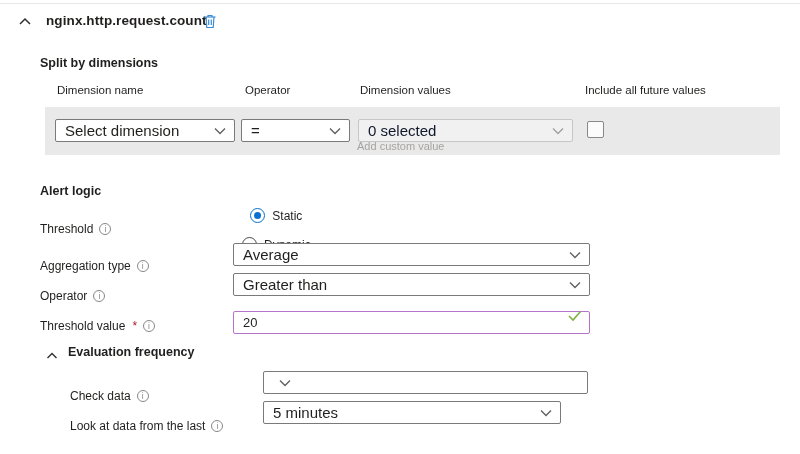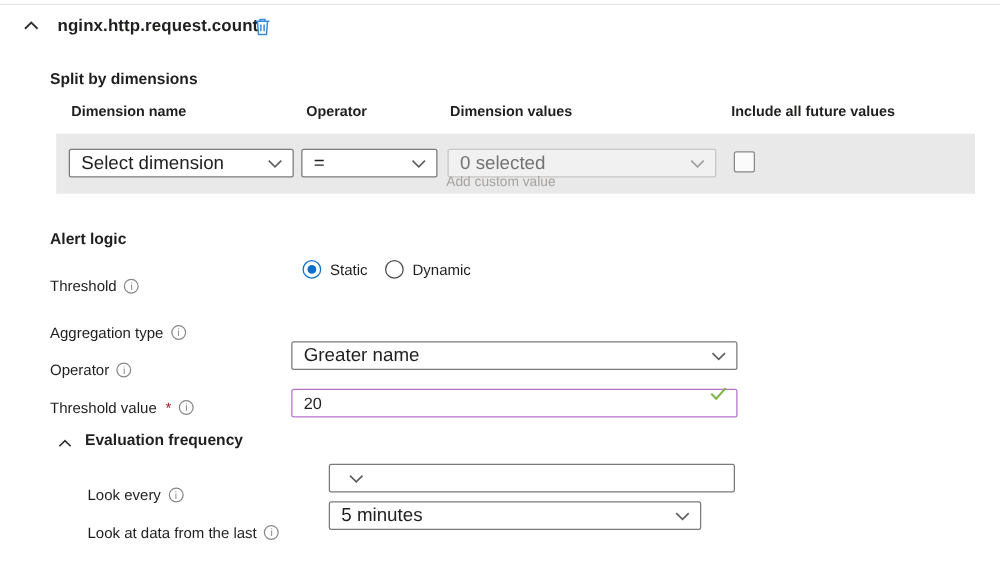--- a/index.html
+++ b/index.html
@@ -22,41 +22,41 @@
 
   
   .hdr-chevron { left: 18px; top: 14px; width: 14px; height: 12px; cursor: pointer; }
   .hdr-title { left: 46px; top: 13px; font-size: 13.5px; font-weight: bold; letter-spacing: 0.1px; }
   .trash-btn { left: 201px; top: 12px; width: 18px; height: 18px; cursor: pointer; display: flex; align-items: center; justify-content: center; }
 
   
   .sec-title { font-size: 12.5px; font-weight: bold; }
 
   
-  .col-hdr { top: 84px; font-size: 11.5px; font-weight: bold; }
+  .col-hdr { top: 84px; font-size: 11.5px; font-weight: normal; }
   .dim-row { left: 45px; top: 107px; width: 735px; height: 48px; background: #e9e9e9; }
 
   .dd {
     position: absolute;
     height: 23px;
     background: #ffffff;
     border: 1px solid #7a7a7a;
     border-radius: 2px;
     display: flex;
     align-items: center;
     font-size: 15px;
     padding: 0 8px 0 9px;
     cursor: pointer;
     color: #201f1e;
   }
   .dd .dd-label { flex: 1; white-space: nowrap; overflow: hidden; }
   .dd.disabled {
     background: #f1f1f1;
     border-color: #c8c6c4;
-    color: #737373;
+    color: #0f172a;
     cursor: default;
   }
   .chev { flex: 0 0 auto; margin-left: 6px; display: flex; }
 
   .checkbox {
     position: absolute;
     width: 17px; height: 17px;
     background: #fbfbfb;
     border: 1px solid #8a8886;
     border-radius: 2px;
@@ -72,21 +72,21 @@
     border-radius: 50%;
     color: #8a8886;
     font-size: 8.5px;
     line-height: 11px;
     text-align: center;
     display: inline-block;
     font-style: normal;
   }
   .req { color: #a4262c; font-size: 12px; margin-left: 1px; }
 
-  .radio-group { display: flex; align-items: center; gap: 14px; font-size: 12px; }
+  .radio-group { display: flex; align-items: center; gap: 14px; font-size: 12px; flex-direction: column; }
   .radio-opt { display: flex; align-items: center; gap: 7px; cursor: pointer; }
   .radio-circ {
     width: 15px; height: 15px; border-radius: 50%;
     border: 1px solid #4d4b49; background: #fff;
     display: flex; align-items: center; justify-content: center;
   }
   .radio-circ.sel { border: 1.5px solid #0b6fd0; }
   .radio-dot { width: 7px; height: 7px; border-radius: 50%; background: #0b6fd0; }
 
   .thr-input {
@@ -186,27 +186,35 @@
     <span class="radio-opt">
       <span class="radio-circ"></span>
       <span>Dynamic</span>
     </span>
   </div>
 
   <div class="abs field-label" style="left:40px; top:247px;">
     <span>Aggregation type</span>
     <span class="info-ic">i</span>
   </div>
+  <div class="dd" style="left:233px; top:243px; width:357px;">
+    <span class="dd-label">Average</span>
+    <span class="chev">
+      <svg width="12" height="8" viewBox="0 0 12 8">
+          <polyline points="1,1.5 6,6.5 11,1.5" fill="none" stroke="#605e5c" stroke-width="1.3"></polyline>
+        </svg>
+    </span>
+  </div>
 
   <div class="abs field-label" style="left:40px; top:277px;">
     <span>Operator</span>
     <span class="info-ic">i</span>
   </div>
   <div class="dd" style="left:233px; top:273px; width:357px;">
-    <span class="dd-label">Greater name</span>
+    <span class="dd-label">Greater than</span>
     <span class="chev">
       <svg width="12" height="8" viewBox="0 0 12 8">
           <polyline points="1,1.5 6,6.5 11,1.5" fill="none" stroke="#605e5c" stroke-width="1.3"></polyline>
         </svg>
     </span>
   </div>
 
   <div class="abs field-label" style="left:40px; top:307px;">
     <span>Threshold value</span>
     <span class="req">*</span>
@@ -220,21 +228,21 @@
   </div>
 
   <div class="abs eval-chevron">
     <svg width="12" height="10" viewBox="0 0 12 10">
         <polyline points="1.5,7 6,2.5 10.5,7" fill="none" stroke="#323130" stroke-width="1.4"></polyline>
       </svg>
   </div>
   <div class="abs sec-title" style="left:68px; top:345px;">Evaluation frequency</div>
 
   <div class="abs field-label" style="left:70px; top:377px;">
-    <span>Look every</span>
+    <span>Check data</span>
     <span class="info-ic">i</span>
   </div>
   <div class="dd" style="left:263px; top:371px; width:325px;">
     <span class="chev">
       <svg width="12" height="8" viewBox="0 0 12 8">
           <polyline points="1,1.5 6,6.5 11,1.5" fill="none" stroke="#605e5c" stroke-width="1.3"></polyline>
         </svg>
     </span>
   </div>
 

